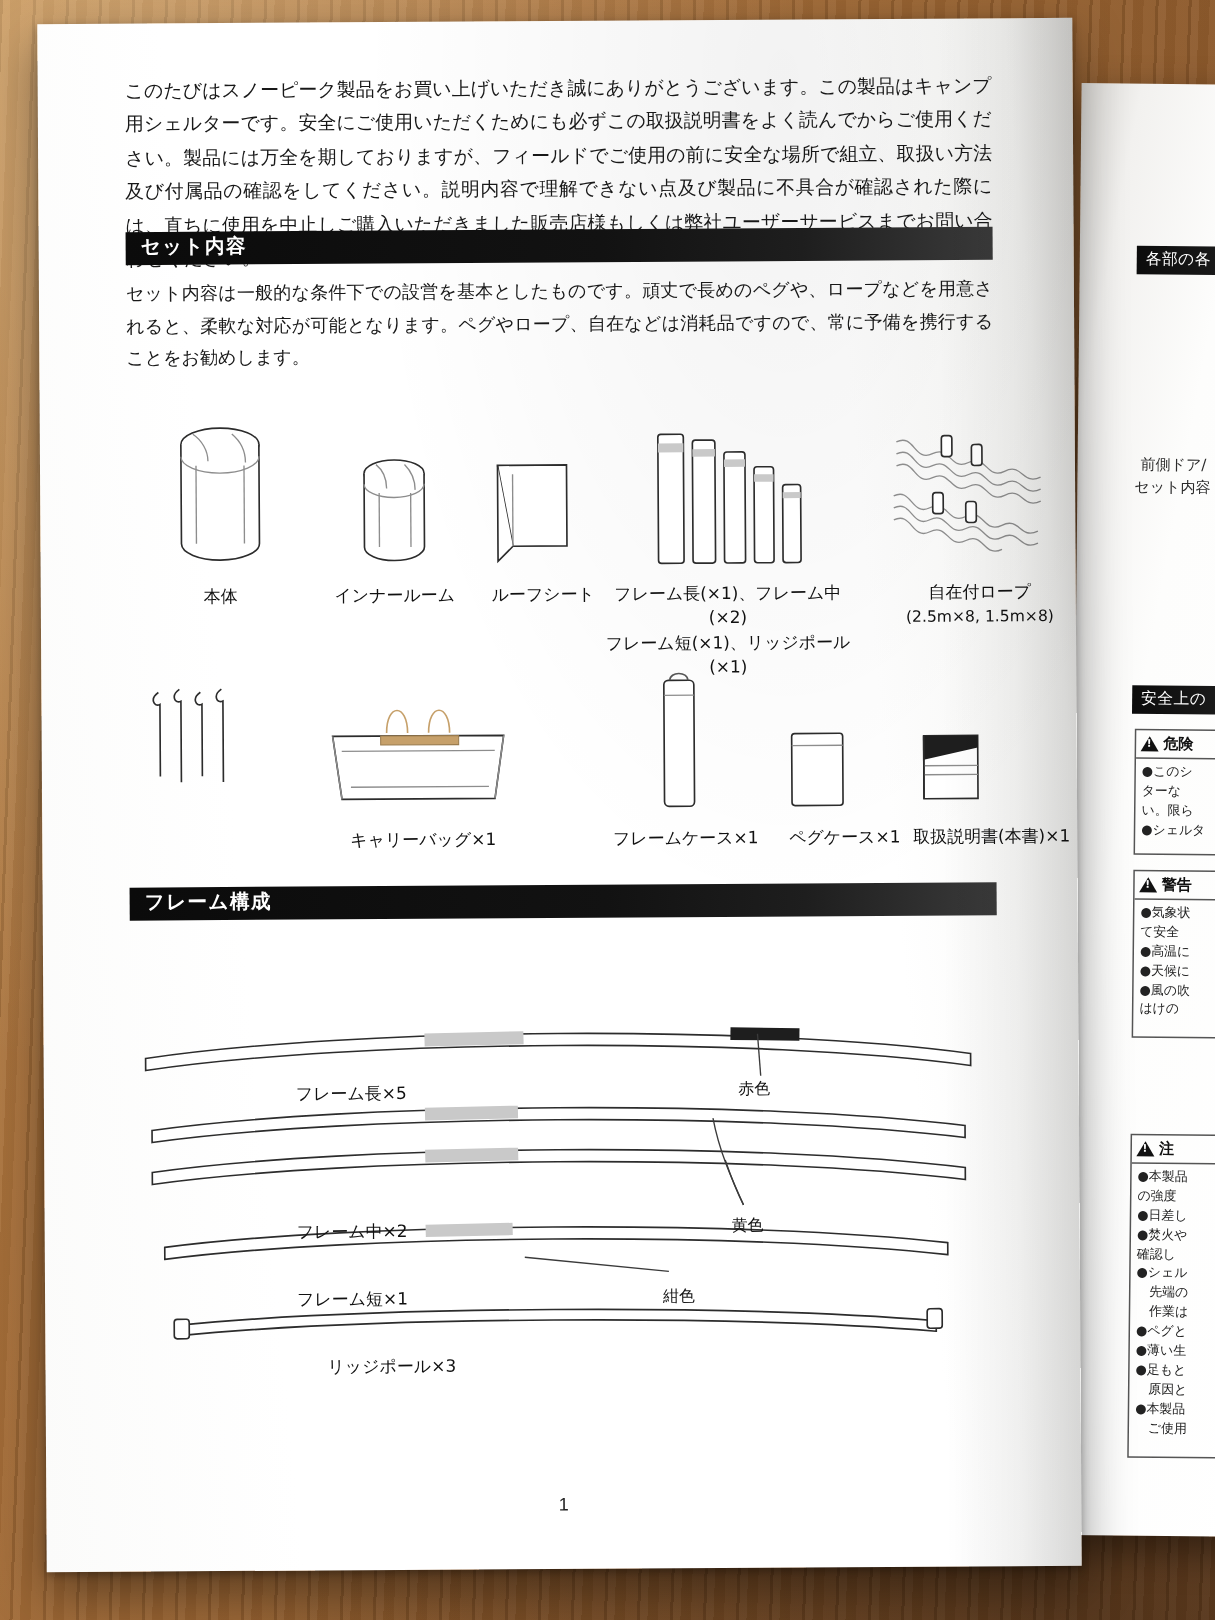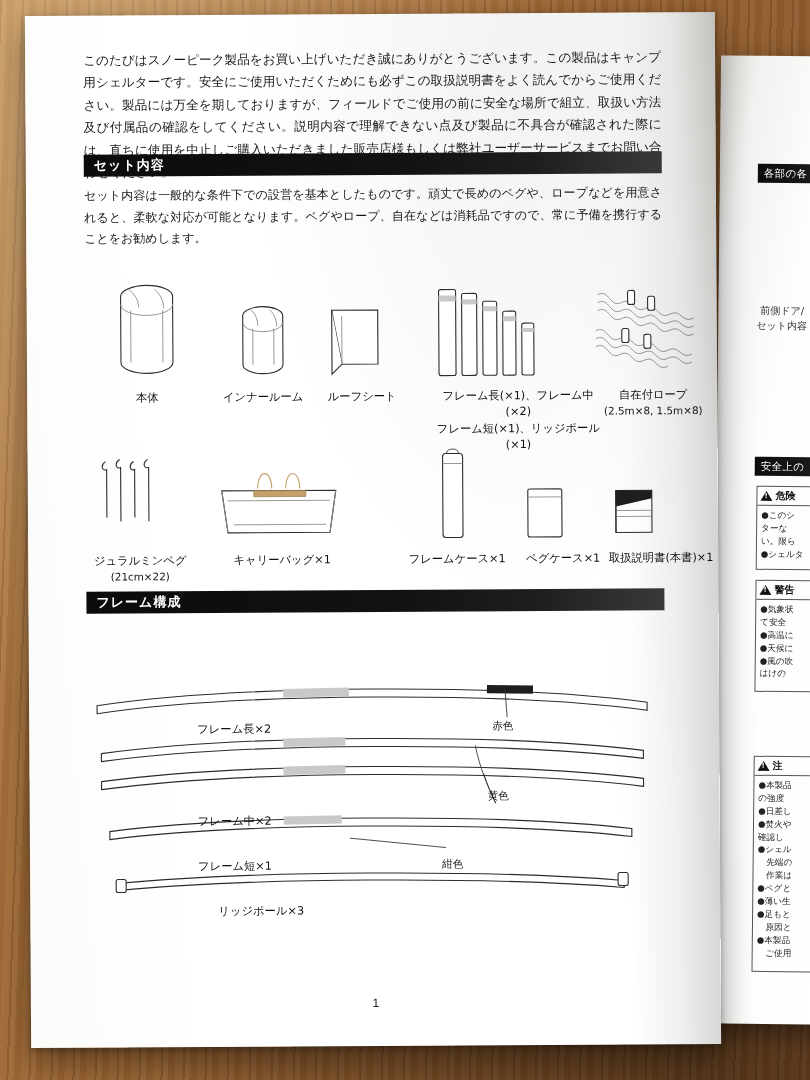--- a/index.html
+++ b/index.html
@@ -235,21 +235,21 @@
       <rect class="fl-w ln" x="27" y="8" width="15" height="82" rx="2"></rect>
       <rect class="fl-g" x="27" y="14" width="15" height="5"></rect>
       <rect class="fl-w ln" x="48" y="16" width="14" height="74" rx="2"></rect>
       <rect class="fl-g" x="48" y="21" width="14" height="5"></rect>
       <rect class="fl-w ln" x="68" y="26" width="13" height="64" rx="2"></rect>
       <rect class="fl-g" x="68" y="31" width="13" height="5"></rect>
       <rect class="fl-w ln" x="87" y="38" width="12" height="52" rx="2"></rect>
       <rect class="fl-g" x="87" y="43" width="12" height="4"></rect>
     </svg>
   </div>
-  <div class="cap jp" style="left:407px;top:375px;width:168px;">
+  <div class="cap jp" style="left:374px;top:375px;width:168px;">
     <span>フレーム長(×1)、フレーム中(×2)</span><br>
     <span>フレーム短(×1)、リッジポール(×1)</span>
   </div>
 
   <div class="fig" style="left:565px;top:276px;">
     <svg width="120" height="86" viewBox="0 0 120 86">
       <g class="ln-l">
         <path d="M6 6 C18 0 18 20 30 14 C42 8 42 26 54 20 C66 14 66 32 78 26 C90 20 90 36 102 30"></path>
         <path d="M6 14 C18 8 18 28 30 22 C42 16 42 34 54 28 C66 22 66 40 78 34 C90 28 90 44 102 38"></path>
         <path d="M6 22 C18 16 18 36 30 30 C42 24 42 42 54 36 C66 30 66 48 78 42 C90 36 90 52 102 46"></path>
@@ -272,24 +272,20 @@
 
   <div class="fig" style="left:68px;top:440px;">
     <svg width="82" height="78" viewBox="0 0 82 78">
       <g class="ln">
         <path d="M10 6 C4 10 7 16 11 14 L11 62"></path>
         <path d="M24 4 C18 8 21 14 25 12 L25 66"></path>
         <path d="M38 6 C32 10 35 16 39 14 L39 62"></path>
         <path d="M52 4 C46 8 49 14 53 12 L53 66"></path>
       </g>
     </svg>
-  </div>
-  <div class="cap jp" style="left:48px;top:538px;width:128px;">
-    <span>ジュラルミンペグ</span><br>
-    <small>(21cm×22)</small>
   </div>
 
   <div class="fig" style="left:186px;top:452px;">
     <svg width="132" height="76" viewBox="0 0 132 76">
       <path class="ln" d="M44 22 C44 2 58 2 58 22" style="stroke:#c6a06a;"></path>
       <path class="ln" d="M72 22 C72 2 86 2 86 22" style="stroke:#c6a06a;"></path>
       <path class="fl-w ln" d="M8 24 L122 24 L116 66 L14 66 Z"></path>
       <path class="ln-l" d="M8 24 L14 66"></path>
       <path class="ln-l" d="M122 24 L116 66"></path>
       <rect x="40" y="24" width="52" height="6" fill="#c6a06a" stroke="#9b7c4e" stroke-width="0.7"></rect>
@@ -359,25 +355,25 @@
       </g>
 
       <g class="ln" style="stroke:#3a3a3a;stroke-width:0.9;">
         <path d="M418 64 L420 92"></path>
         <path d="M408 178 C400 160 392 142 388 120"></path>
         <path d="M408 178 C402 166 398 154 396 148"></path>
         <path d="M262 212 L358 222"></path>
       </g>
     </svg>
 
-    <div class="rodcap jp" style="left:110px;top:95px;">フレーム長×2</div>
+    <div class="rodcap jp" style="left:110px;top:95px;">フレーム長×5</div>
     <div class="colorlab jp" style="left:405px;top:94px;">赤色</div>
 
     <div class="rodcap jp" style="left:110px;top:187px;text-align:right;">フレーム中×2</div>
-    <div class="colorlab jp" style="left:400px;top:164px;">黄色</div>
+    <div class="colorlab jp" style="left:400px;top:185px;">黄色</div>
 
     <div class="rodcap jp" style="left:110px;top:232px;text-align:center;">フレーム短×1</div>
     <div class="colorlab jp" style="left:354px;top:232px;">紺色</div>
 
     <div class="rodcap jp" style="left:130px;top:277px;">リッジポール×3</div>
   </div>
 
   <div id="pageno">1</div>
 </div>
 

